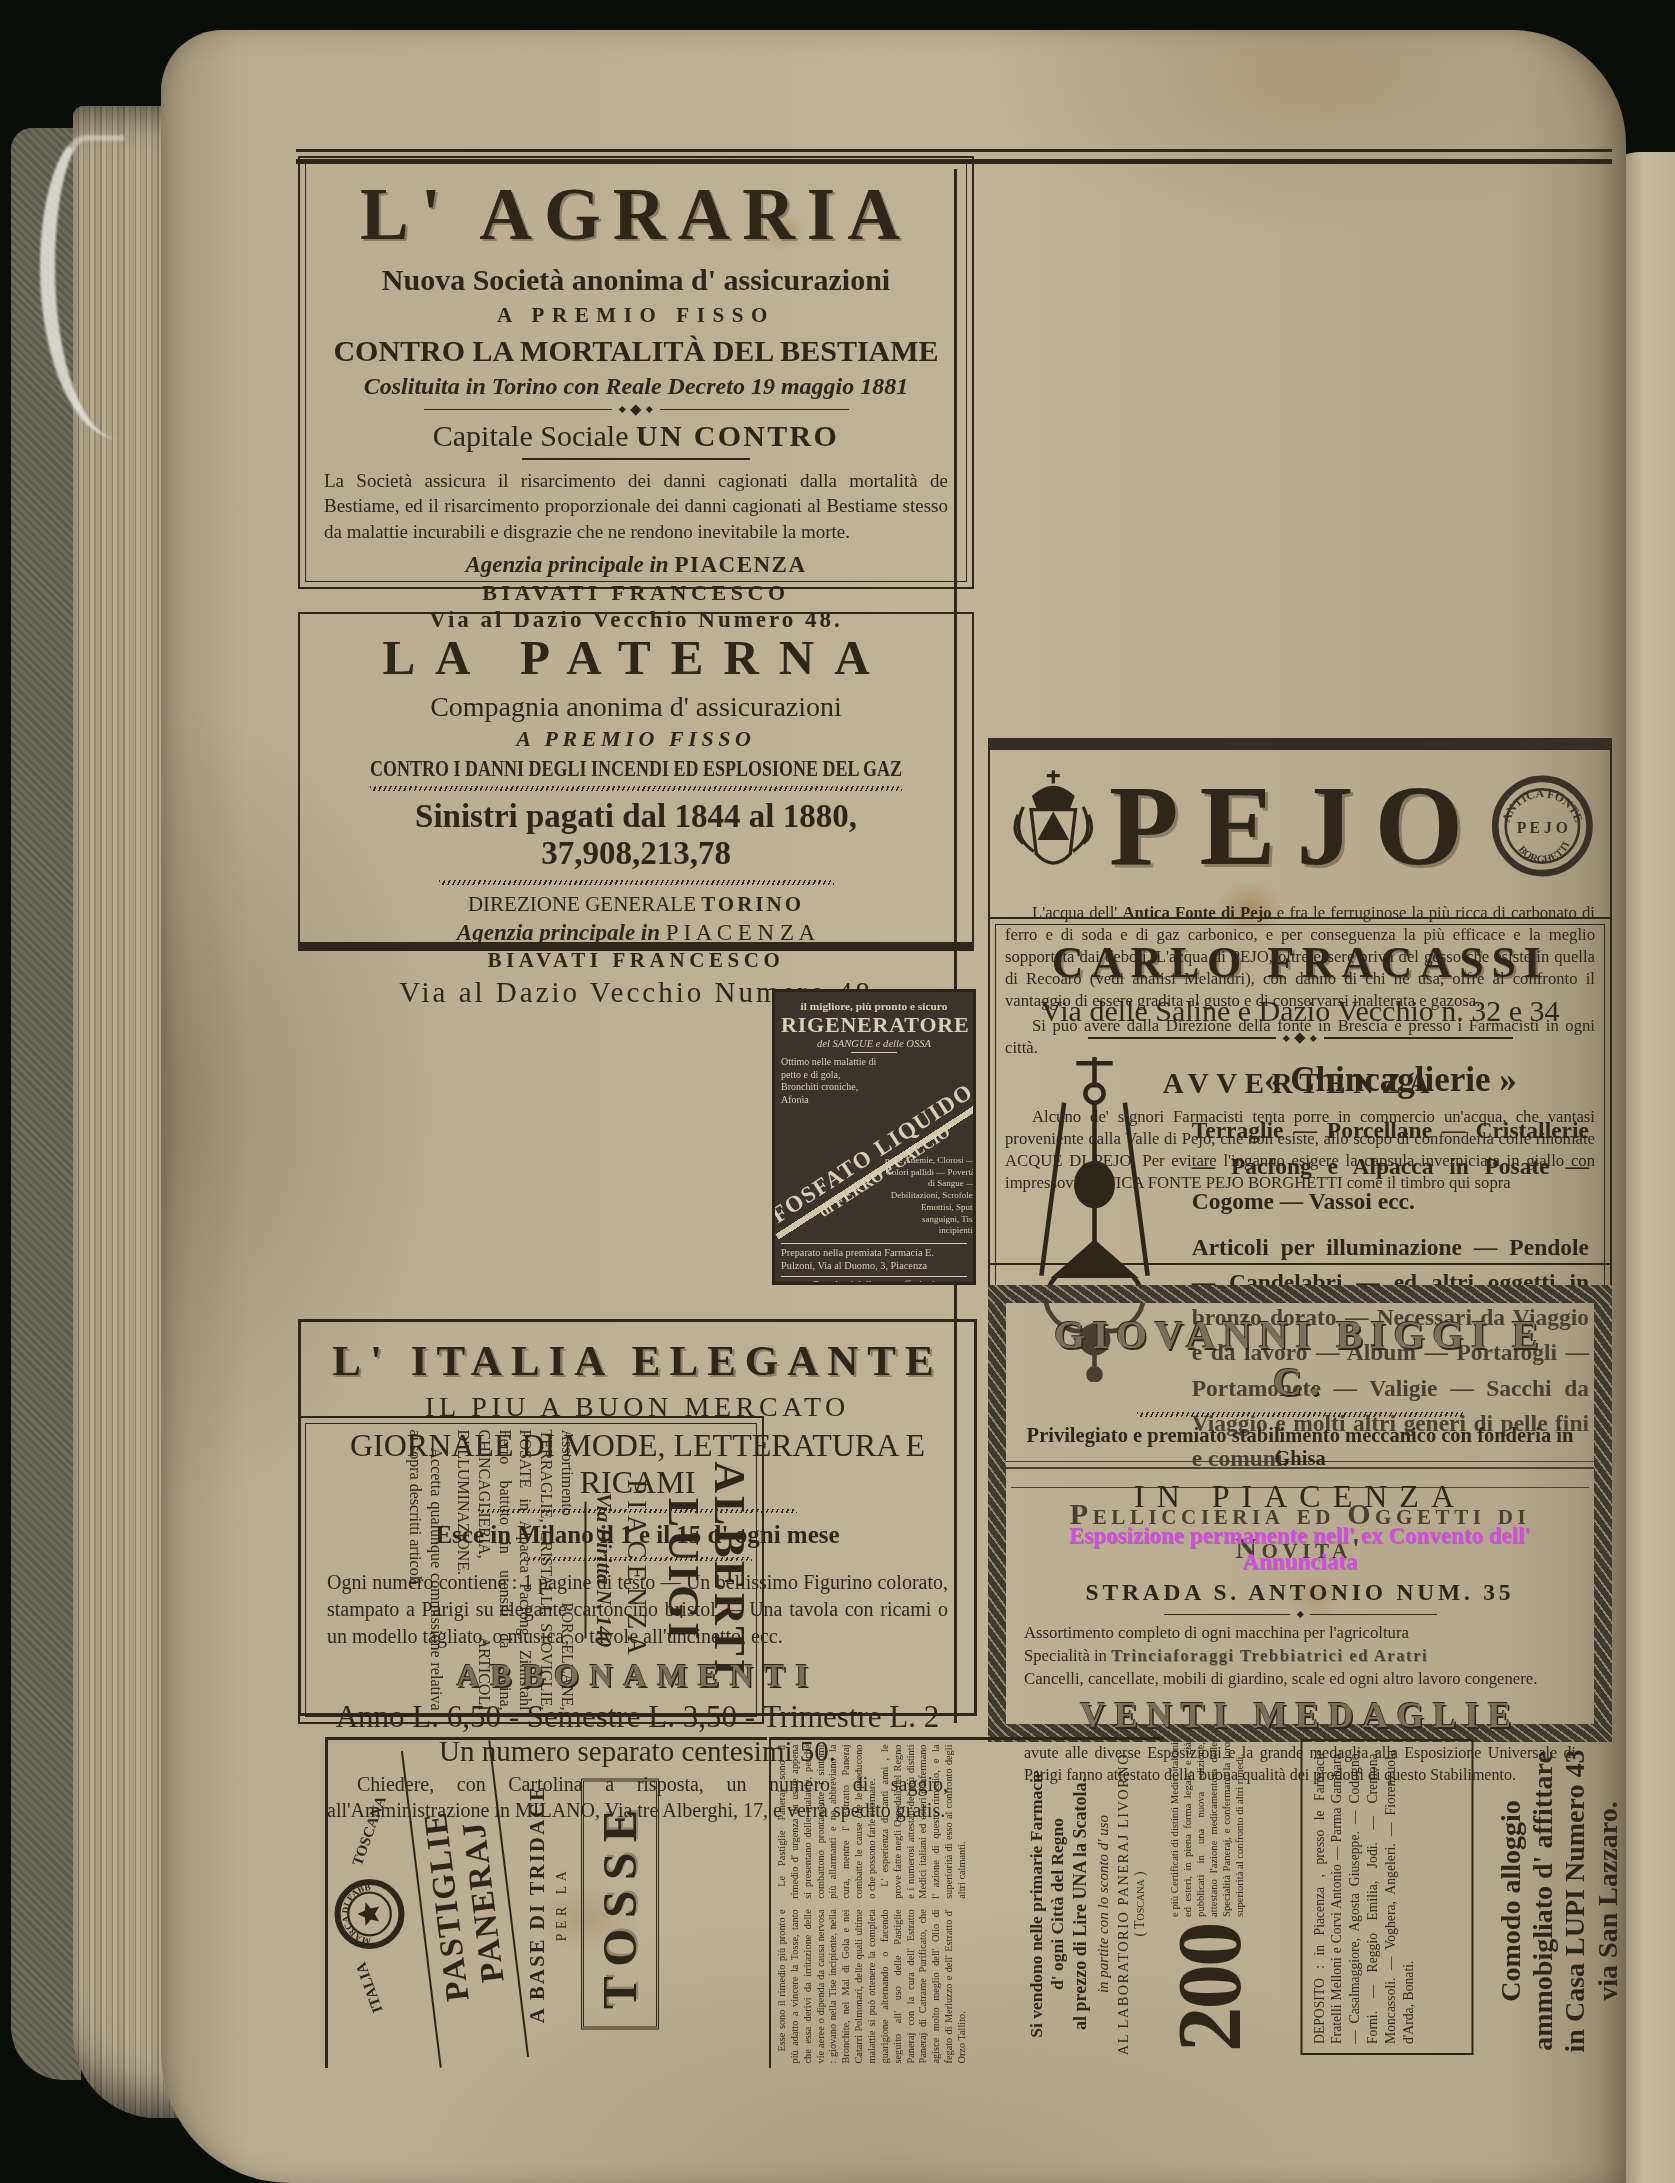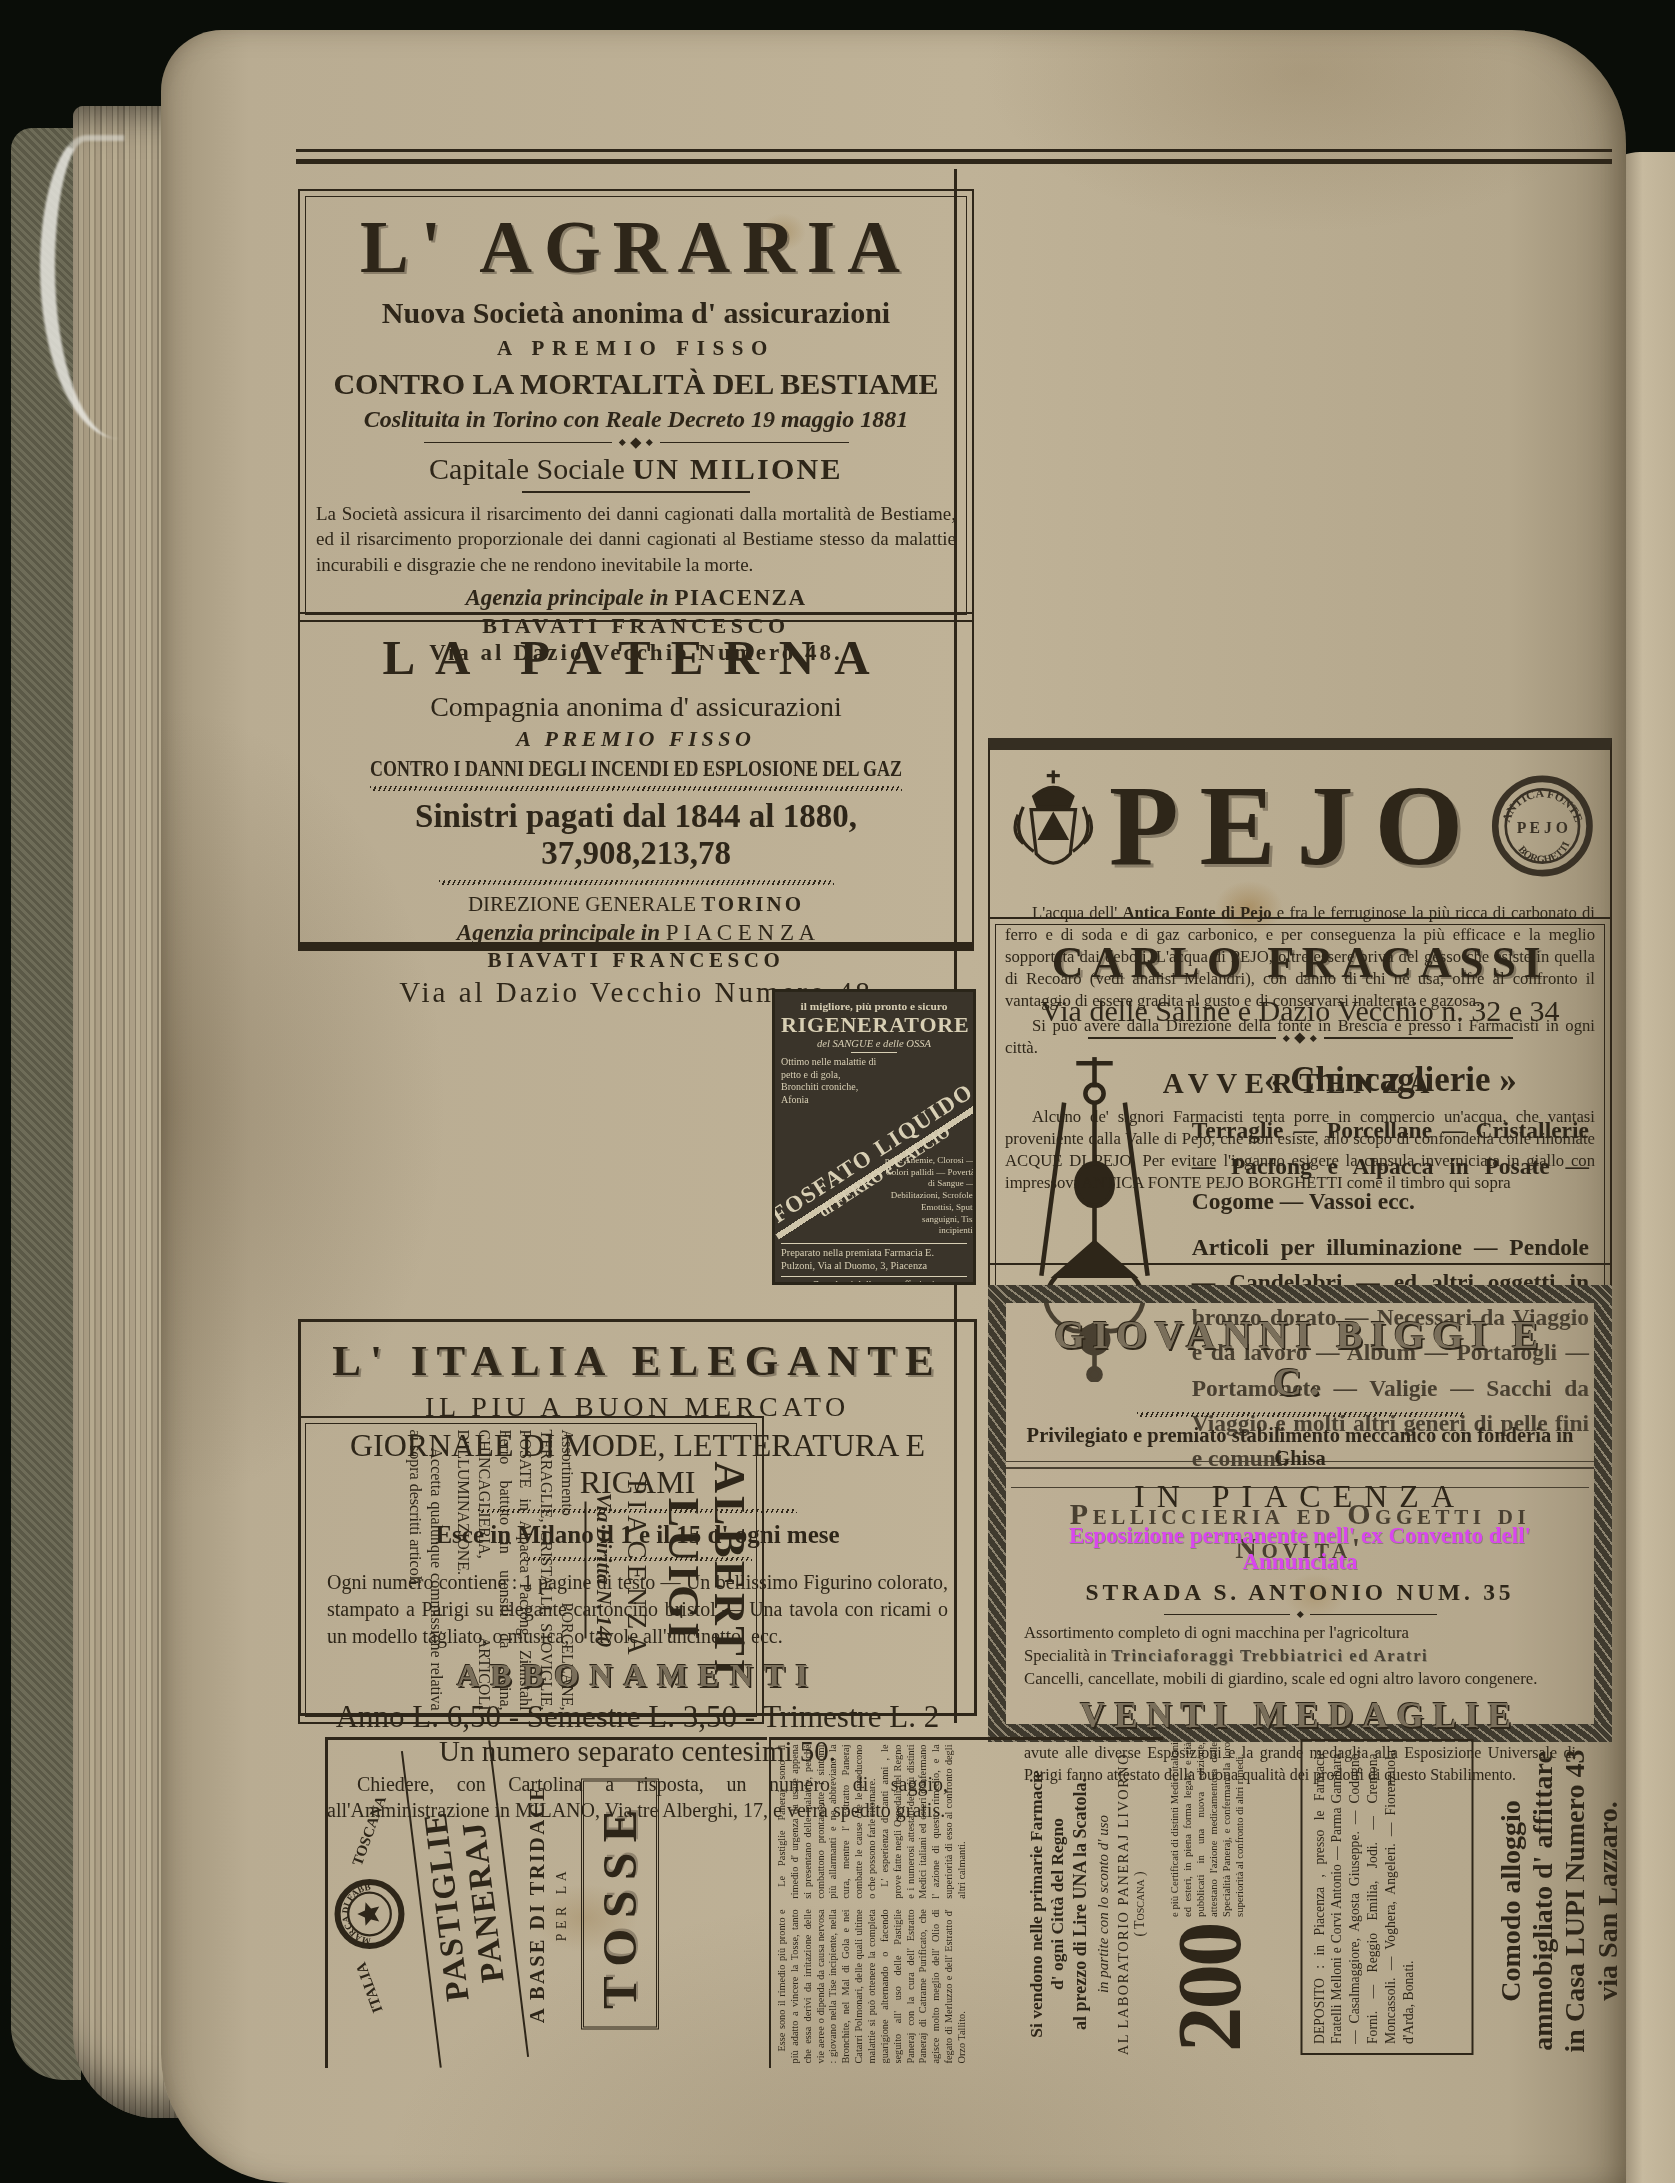--- a/index.html
+++ b/index.html
@@ -83,36 +83,36 @@
 <div class="page"></div>
 <div class="stain s1"></div>
 <div class="stain s2"></div>
 <div class="stain s4"></div>
 <div class="stain s5"></div>
 
 <div class="rule" style="left:296px;top:149px;width:1316px;height:3px"></div>
 <div class="rule" style="left:296px;top:159px;width:1316px;height:5.3px"></div>
 <div class="rule" style="left:954px;top:169px;width:3px;height:1554px"></div>
 
-<div class="ad bordered frame-double" style="left:298px;top:189px;width:676px;height:433px;padding:20px 16px">
+<div class="ad bordered frame-double" style="left:298px;top:156px;width:676px;height:433px;padding:20px 24px">
   <div class="center ornate" style="font-size:73px;letter-spacing:12px;line-height:1">L' AGRARIA</div>
   <div class="center b" style="font-size:30px;margin-top:12px">Nuova  Società  anonima  d' assicurazioni</div>
   <div class="center b" style="font-size:21px;letter-spacing:7.6px;margin-top:6px">A  PREMIO  FISSO</div>
   <div class="center b" style="font-size:30px;margin-top:6px">CONTRO LA MORTALITÀ DEL BESTIAME</div>
   <div class="center b italic" style="font-size:24px;margin-top:4.6px">Coslituita  in  Torino  con  Reale  Decreto  19  maggio  1881</div>
   <div class="orn-row" style="width:425px">
     <div class="line"></div>
     <div class="diamond small"></div>
     <div class="diamond"></div>
     <div class="diamond small"></div>
     <div class="line"></div>
   </div>
   <div class="center" style="font-size:30px">
     <span>Capitale Sociale</span>
-    <span class="b" style="letter-spacing:2.3px">UN MILIONE</span>
+    <span class="b" style="letter-spacing:2.3px">UN CONTRO</span>
   </div>
   <div class="hrline" style="width:228px"></div>
   <div class="just" style="font-size:19px;line-height:1.35;margin-top:7.6px">La Società assicura il risarcimento dei danni cagionati dalla mortalità de Bestiame, ed il risarcimento proporzionale dei danni cagionati al Bestiame stesso da malattie incurabili e disgrazie che ne rendono inevitabile la morte.</div>
   <div class="center" style="font-size:23px;margin-top:7.6px">
     <span class="italic b">Agenzia principale in</span>
     <span class="b" style="letter-spacing:1.5px">PIACENZA</span>
   </div>
   <div class="center b" style="font-size:22px;letter-spacing:4.6px;margin-top:1.5px">BIAVATI  FRANCESCO</div>
   <div class="center b" style="font-size:23px;letter-spacing:3px;margin-top:1.5px">Via  al  Dazio  Vecchio  Numero  48.</div>
 </div>

